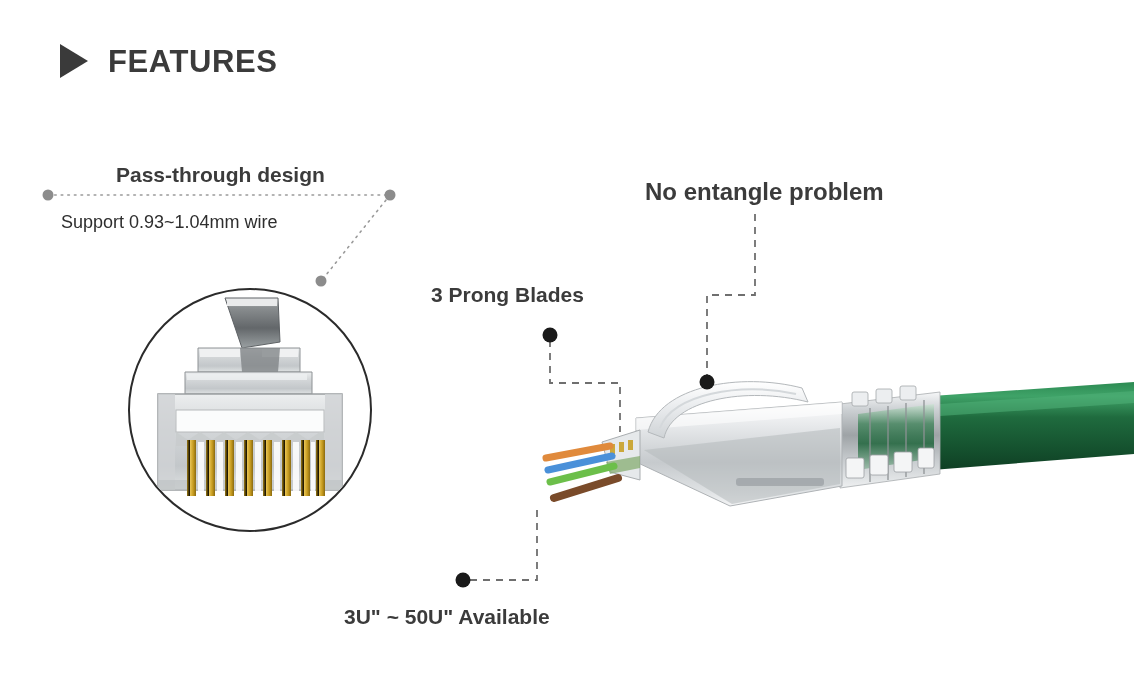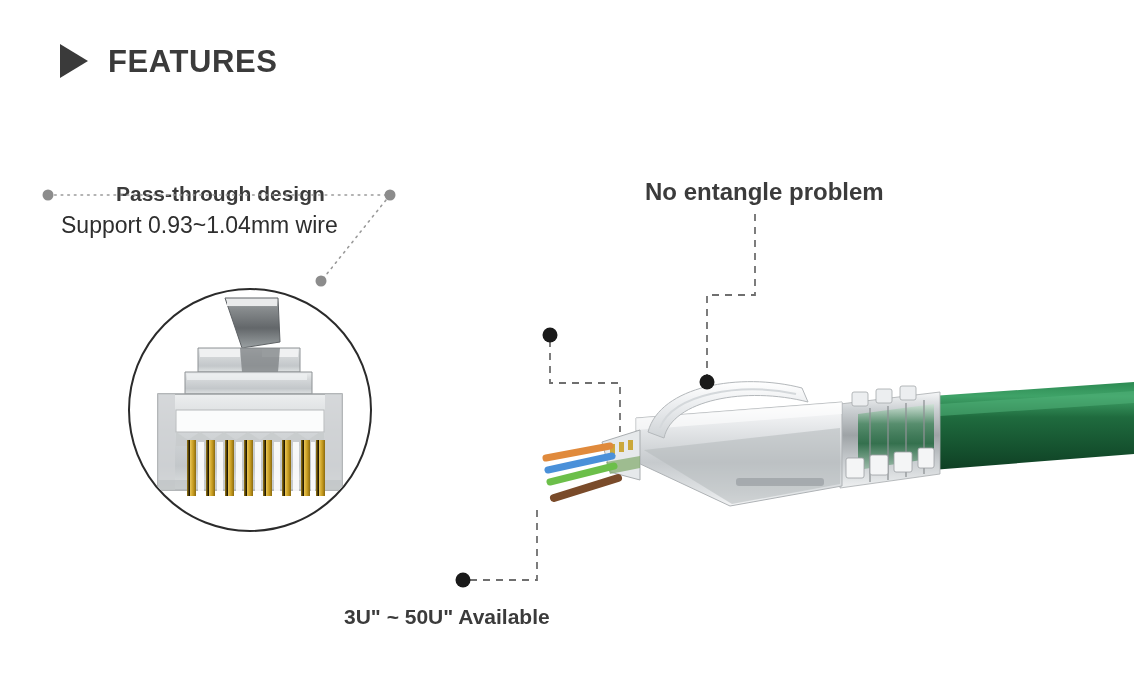--- a/index.html
+++ b/index.html
@@ -52,25 +52,24 @@
     white-space: nowrap;
     color: #3b3b3b;
     line-height: 1.15;
   }
   .label.bold   { font-weight: bold; }
   .label.normal { font-weight: normal; color: #2e2e2e; }
 
   .label-pass-title {
     left: 116px;  top: 163px;
     font-size: 21px;
-    margin-top: 19px;
   }
   .label-pass-sub {
     left: 61px;   top: 212px;
-    font-size: 23px;
+    font-size: 18px;
   }
   .label-prong {
     left: 431px;  top: 283px;
     font-size: 21px;
   }
   .label-entangle {
     left: 645px;  top: 178px;
     font-size: 24px;
   }
   .label-plating {
@@ -117,20 +116,21 @@
 
   <div class="header">
     <div class="header-marker"></div>
     <div class="header-title">FEATURES</div>
   </div>
 
   <div class="label bold label-pass-title">Pass-through design</div>
 
   <div class="label normal label-pass-sub">Support 0.93~1.04mm wire</div>
 
+  <div class="label bold label-prong">3 Prong Blades</div>
 
   <div class="label bold label-entangle">No entangle problem</div>
 
   <div class="label bold label-plating">3U" ~ 50U" Available</div>
 
   <div class="magnifier">
     <svg class="mag-inner" viewBox="0 0 240 240">
       <defs>
         <linearGradient id="gBody" x1="0" y1="0" x2="0" y2="1">
           <stop offset="0%" stop-color="#eceeef"></stop>

